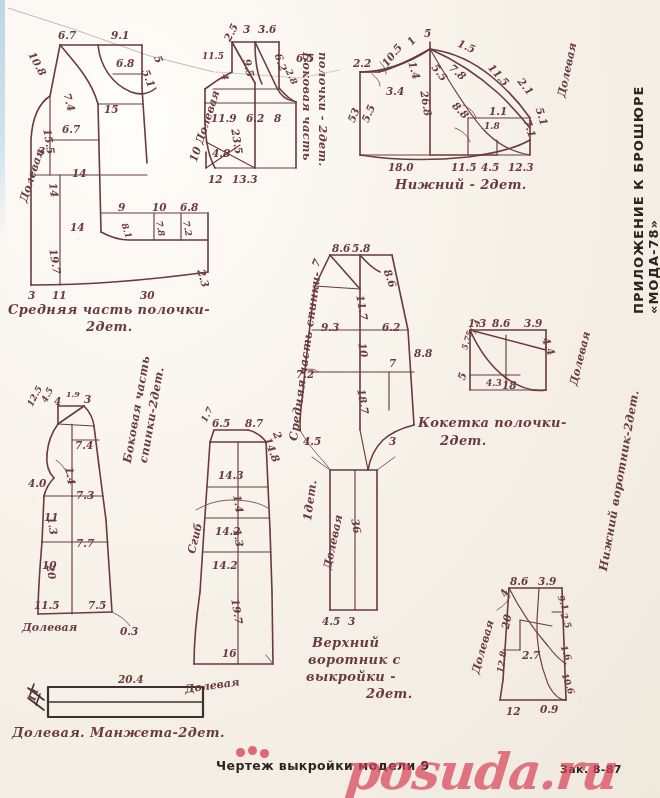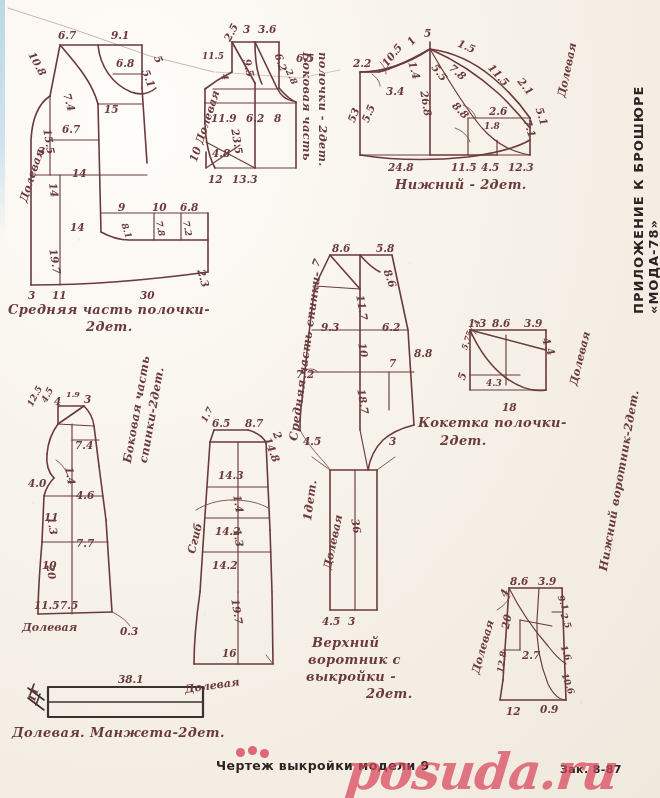--- a/index.html
+++ b/index.html
@@ -323,35 +323,35 @@
 <div class="num rot" style="left:380px;top:62px;transform:rotate(-52deg)">10.5</div>
 <div class="num rot" style="left:417px;top:60px;transform:rotate(74deg)">1.4</div>
 <div class="num rot" style="left:438px;top:62px;transform:rotate(52deg)">5.5</div>
 <div class="num rot" style="left:454px;top:62px;transform:rotate(40deg)">7.8</div>
 <div class="num rot" style="left:494px;top:62px;transform:rotate(48deg)">11.5</div>
 <div class="num rot" style="left:524px;top:76px;transform:rotate(52deg)">2.1</div>
 <div class="num" style="left:353px;top:58px">2.2</div>
 <div class="num" style="left:386px;top:86px">3.4</div>
 <div class="num rot" style="left:429px;top:90px;transform:rotate(80deg)">26.8</div>
 <div class="num rot" style="left:458px;top:100px;transform:rotate(46deg)">8.8</div>
-<div class="num" style="left:489px;top:106px">2.6</div>
+<div class="num" style="left:489px;top:106px">1.1</div>
 <div class="num sm" style="left:484px;top:122px">1.8</div>
 <div class="num rot" style="left:532px;top:118px;transform:rotate(72deg)">7.1</div>
 <div class="num rot" style="left:544px;top:106px;transform:rotate(72deg)">5.1</div>
 <div class="num rot" style="left:346px;top:120px;transform:rotate(-68deg)">53</div>
 <div class="num rot" style="left:360px;top:120px;transform:rotate(-68deg)">5.5</div>
-<div class="num" style="left:388px;top:162px">24.8</div>
+<div class="num" style="left:388px;top:162px">18.0</div>
 <div class="num" style="left:451px;top:162px">11.5</div>
 <div class="num" style="left:481px;top:162px">4.5</div>
 <div class="num" style="left:508px;top:162px">12.3</div>
 <div class="lbl rot" style="left:556px;top:96px;transform:rotate(-78deg)">Долевая</div>
 <div class="cap" style="left:395px;top:178px">Нижний - 2дет.</div>
 
 <div class="num" style="left:332px;top:243px">8.6</div>
-<div class="num" style="left:376px;top:243px">5.8</div>
+<div class="num" style="left:352px;top:243px">5.8</div>
 <div class="num rot" style="left:310px;top:264px;transform:rotate(-66deg)">7</div>
 <div class="num rot" style="left:365px;top:294px;transform:rotate(80deg)">11.7</div>
 <div class="num rot" style="left:392px;top:268px;transform:rotate(70deg)">8.6</div>
 <div class="num" style="left:321px;top:322px">9.3</div>
 <div class="num" style="left:382px;top:322px">6.2</div>
 <div class="num rot" style="left:367px;top:342px;transform:rotate(80deg)">10</div>
 <div class="num" style="left:389px;top:358px">7</div>
 <div class="num" style="left:296px;top:369px">7.2</div>
 <div class="num rot" style="left:366px;top:388px;transform:rotate(80deg)">18.7</div>
 <div class="num" style="left:414px;top:348px">8.8</div>
@@ -366,42 +366,42 @@
 <div class="cap" style="left:306px;top:670px">выкройки -</div>
 <div class="cap" style="left:366px;top:687px">2дет.</div>
 
 <div class="num" style="left:468px;top:318px">1.3</div>
 <div class="num" style="left:492px;top:318px">8.6</div>
 <div class="num" style="left:524px;top:318px">3.9</div>
 <div class="num xs rot" style="left:460px;top:348px;transform:rotate(-72deg)">5.75</div>
 <div class="num xs rot" style="left:472px;top:324px;transform:rotate(-72deg)">4</div>
 <div class="num rot" style="left:456px;top:378px;transform:rotate(-72deg)">5</div>
 <div class="num sm" style="left:486px;top:379px">4.3</div>
-<div class="num" style="left:502px;top:402px">18</div>
+<div class="num" style="left:502px;top:380px">18</div>
 <div class="num rot" style="left:550px;top:336px;transform:rotate(68deg)">4.4</div>
 <div class="lbl rot" style="left:568px;top:384px;transform:rotate(-76deg)">Долевая</div>
 <div class="cap" style="left:418px;top:416px">Кокетка полочки-</div>
 <div class="cap" style="left:440px;top:434px">2дет.</div>
 
 <div class="num" style="left:54px;top:396px">4</div>
 <div class="num xs" style="left:66px;top:390px">1.9</div>
 <div class="num" style="left:84px;top:394px">3</div>
 <div class="num sm rot" style="left:26px;top:404px;transform:rotate(-62deg)">12.5</div>
 <div class="num sm rot" style="left:40px;top:400px;transform:rotate(-62deg)">4.5</div>
 <div class="num" style="left:75px;top:440px">7.4</div>
 <div class="num rot" style="left:74px;top:466px;transform:rotate(80deg)">1.4</div>
 <div class="num" style="left:28px;top:478px">4.0</div>
-<div class="num" style="left:76px;top:490px">4.6</div>
+<div class="num" style="left:76px;top:490px">7.3</div>
 <div class="num" style="left:44px;top:512px">11</div>
 <div class="num rot" style="left:56px;top:516px;transform:rotate(80deg)">1.3</div>
 <div class="num" style="left:76px;top:538px">7.7</div>
 <div class="num" style="left:42px;top:560px">10</div>
 <div class="num rot" style="left:55px;top:564px;transform:rotate(80deg)">20</div>
 <div class="num" style="left:34px;top:600px">11.5</div>
-<div class="num" style="left:60px;top:600px">7.5</div>
+<div class="num" style="left:88px;top:600px">7.5</div>
 <div class="num" style="left:120px;top:626px">0.3</div>
 <div class="lbl" style="left:22px;top:622px">Долевая</div>
 <div class="cap sm rot" style="left:122px;top:462px;transform:rotate(-80deg)">Боковая часть</div>
 <div class="cap sm rot" style="left:138px;top:462px;transform:rotate(-80deg)">спинки-2дет.</div>
 
 <div class="num sm rot" style="left:200px;top:420px;transform:rotate(-64deg)">1.7</div>
 <div class="num" style="left:212px;top:418px">6.5</div>
 <div class="num" style="left:245px;top:418px">8.7</div>
 <div class="num rot" style="left:272px;top:436px;transform:rotate(68deg)">14.8</div>
 <div class="num rot" style="left:281px;top:430px;transform:rotate(68deg)">2</div>
@@ -425,21 +425,21 @@
 <div class="num rot" style="left:500px;top:628px;transform:rotate(-80deg)">20</div>
 <div class="num sm rot" style="left:567px;top:644px;transform:rotate(70deg)">1.6</div>
 <div class="num sm rot" style="left:496px;top:672px;transform:rotate(-80deg)">12.8</div>
 <div class="num" style="left:522px;top:650px">2.7</div>
 <div class="num sm rot" style="left:568px;top:672px;transform:rotate(70deg)">10.6</div>
 <div class="num" style="left:506px;top:706px">12</div>
 <div class="num" style="left:540px;top:704px">0.9</div>
 <div class="lbl rot" style="left:470px;top:672px;transform:rotate(-74deg)">Долевая</div>
 <div class="cap sm rot" style="left:598px;top:570px;transform:rotate(-80deg)">Нижний воротник-2дет.</div>
 
-<div class="num" style="left:118px;top:674px">38.1</div>
+<div class="num" style="left:118px;top:674px">20.4</div>
 <div class="num rot" style="left:26px;top:700px;transform:rotate(-72deg)">11</div>
 <div class="cap" style="left:12px;top:726px">Долевая. Манжета-2дет.</div>
 
 <div id="sidetext">
   <span>ПРИЛОЖЕНИЕ К БРОШЮРЕ «МОДА-78»</span>
 </div>
 <div class="cap blk" id="footer-left">Чертеж выкройки модели 9</div>
 <div class="cap blk" id="footer-right">Зак. 8-87</div>
 <div id="watermark">posuda.ru</div>
 <div id="wm-dots">

